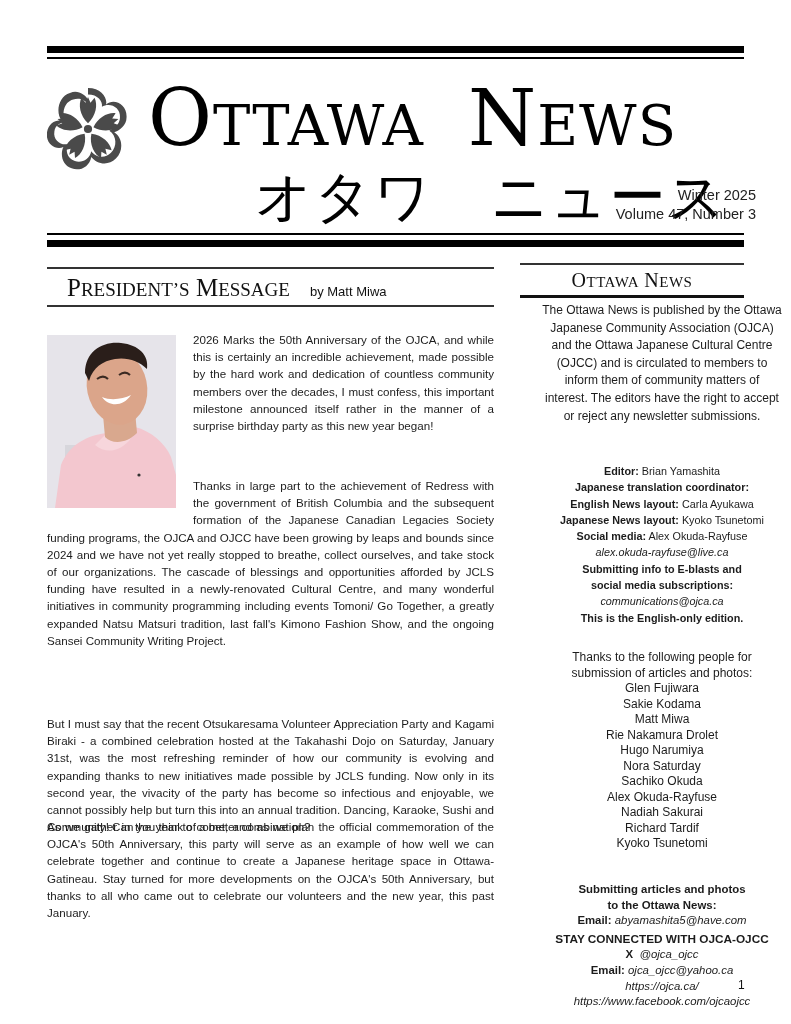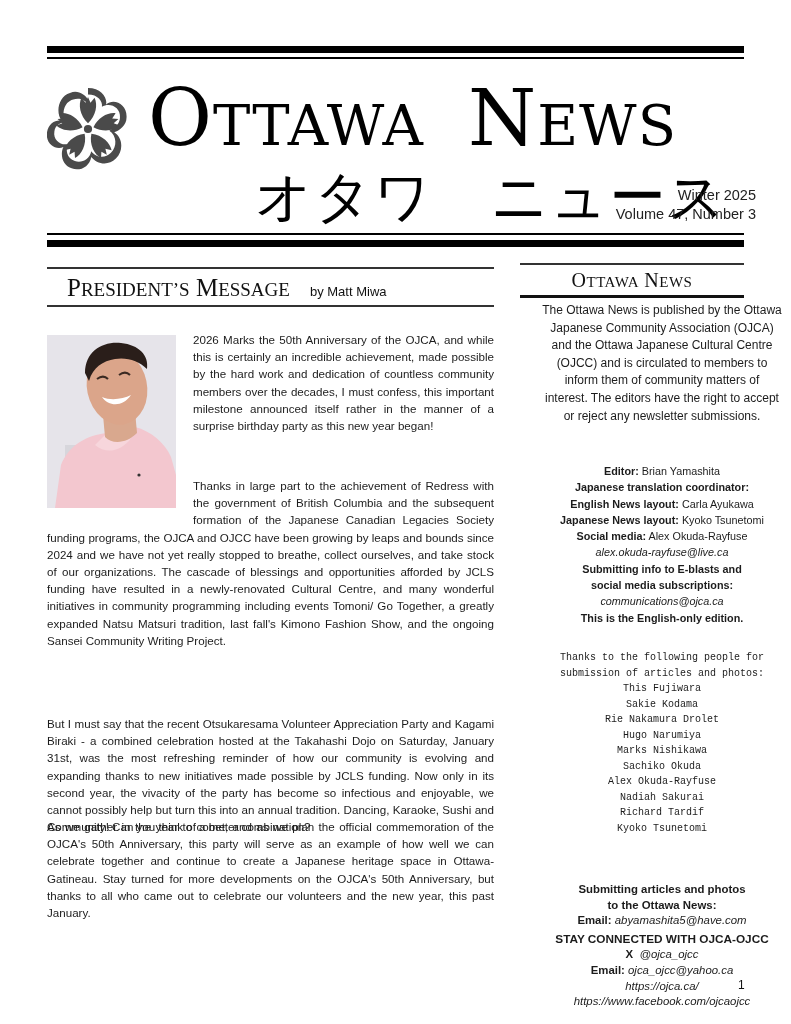--- a/index.html
+++ b/index.html
@@ -35,21 +35,21 @@
   #sb-head { left: 520px; top: 263px; width: 224px; height: 30px; border-top: 2px solid #333; border-bottom: 3px solid #111; text-align: center; }
   #sb-title { font-family: "Liberation Serif", serif; font-size: 19px; line-height: 30px; color: #111; letter-spacing: 0.5px; }
   #sb-title .cap { font-size: 20px; }
   #sb-title .sm { font-size: 15px; }
 
   .sb { font-family: "Liberation Sans", sans-serif; text-align: center; color: #1c1c1c; margin-left: 30px; }
   #sb-intro { left: 512px; top: 302px; width: 240px; font-size: 12px; line-height: 17.6px; }
   #sb-credits { left: 506px; top: 463px; width: 252px; font-size: 10.8px; line-height: 16.3px; }
   #sb-credits b { font-weight: bold; }
   #sb-credits i { font-style: italic; }
-  #sb-thanks { left: 512px; top: 650px; width: 240px; font-size: 10px; line-height: 15.5px; font-family: Liberation Mono, monospace; }
+  #sb-thanks { left: 512px; top: 650px; width: 240px; font-size: 12px; line-height: 15.5px; }
   #sb-submit { left: 508px; top: 882px; width: 248px; font-size: 11.4px; line-height: 15.6px; }
   #sb-submit .big { font-size: 11.8px; }
   #page-num { left: 738px; top: 978px; font-family: "Liberation Sans", sans-serif; font-size: 12px; color: #111; }
 </style>
 </head>
 <body>
 
 <div class="rule" style="left:47px; top:46px; width:697px; height:7px;"></div>
 <div class="rule" style="left:47px; top:57px; width:697px; height:2px;"></div>
 <div class="rule" style="left:47px; top:233px; width:697px; height:2px;"></div>
@@ -135,25 +135,26 @@
   <div><b>Submitting info to E-blasts and</b></div>
   <div><b>social media subscriptions:</b></div>
   <div><i>communications@ojca.ca</i></div>
   <div><b>This is the English-only edition.</b></div>
 </div>
 
 <div id="sb-thanks" class="abs sb">
   <div>Thanks to the following people for</div>
   <div>submission of articles and photos:</div>
   <div id="contributors">
-      <div>This Fujiwara</div>
+      <div>Glen Fujiwara</div>
       <div>Sakie Kodama</div>
+      <div>Matt Miwa</div>
       <div>Rie Nakamura Drolet</div>
       <div>Hugo Narumiya</div>
-      <div>Marks Nishikawa</div>
+      <div>Nora Saturday</div>
       <div>Sachiko Okuda</div>
       <div>Alex Okuda-Rayfuse</div>
       <div>Nadiah Sakurai</div>
       <div>Richard Tardif</div>
       <div>Kyoko Tsunetomi</div>
     </div>
 </div>
 
 <div id="sb-submit" class="abs sb">
   <div><b>Submitting articles and photos</b></div>

